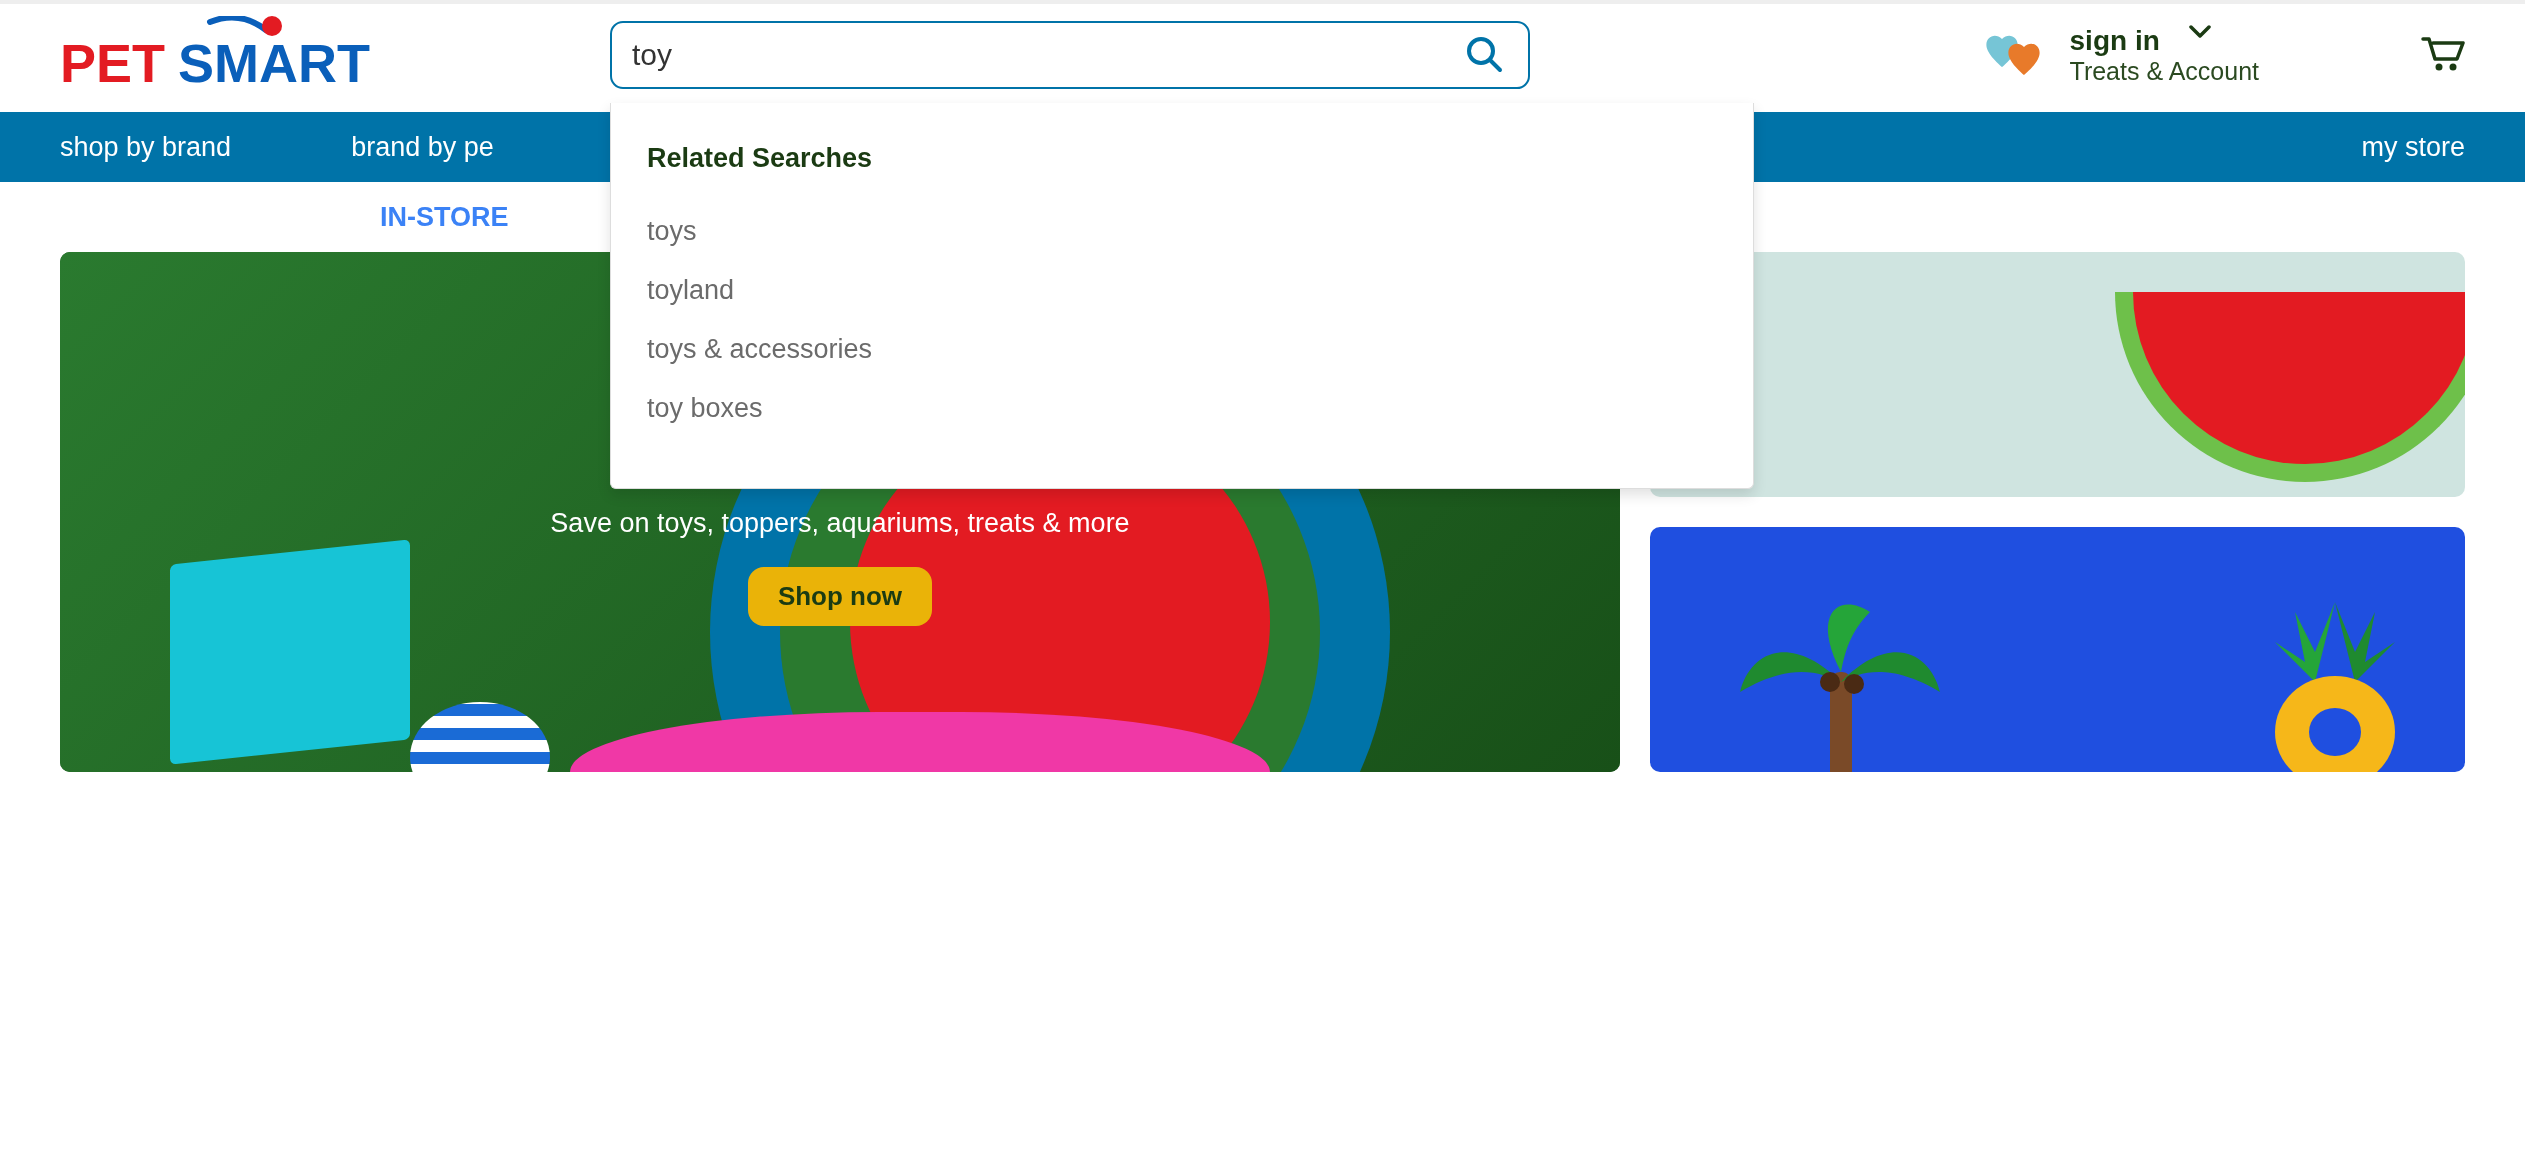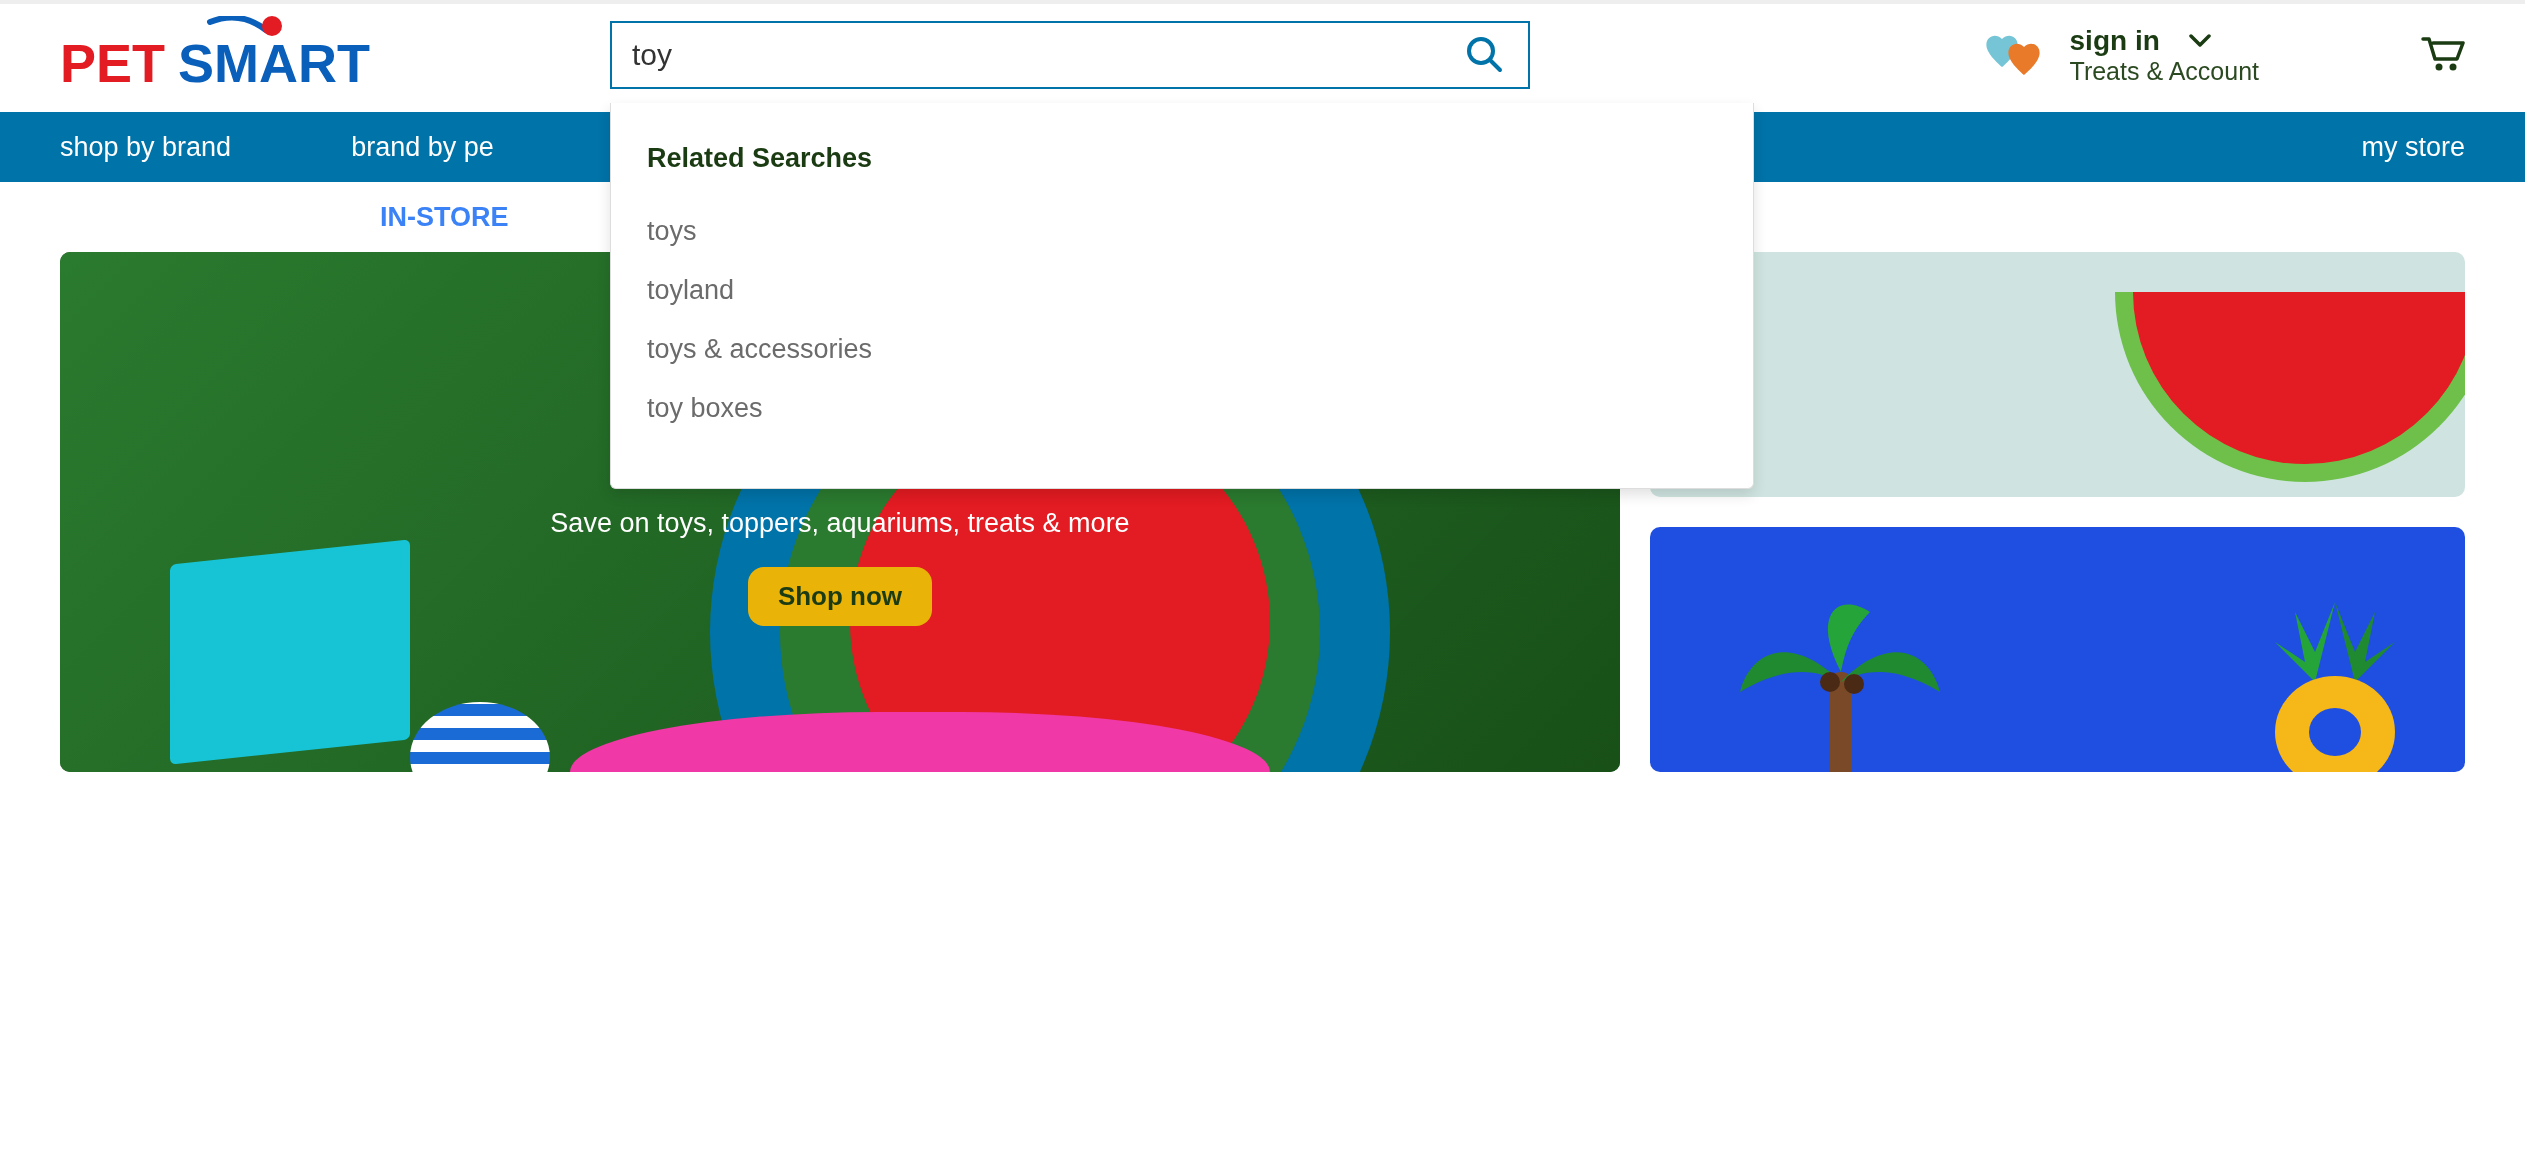--- a/index.html
+++ b/index.html
@@ -2,31 +2,31 @@
 <html><head>
 <meta charset="utf-8">
 <style>
   * { margin: 0; padding: 0; box-sizing: border-box; }
   body { font-family: Arial, Helvetica, sans-serif; background: #fff; width: 2525px; }
   .top-bar { height: 4px; background: #eee; }
   .header { display: flex; align-items: center; padding: 12px 60px 18px; position: relative; }
   .logo { flex: 0 0 auto; margin-right: 200px; }
   .logo svg { display: block; }
   .search-wrap { position: relative; flex: 0 0 920px; }
-  .search-box { display: flex; align-items: center; border: 2.5px solid #0073a8; border-radius: 0; height: 68px; padding: 0 20px; }
+  .search-box { display: flex; align-items: center; border: 2.5px solid #0073a8; border-radius: 13px; height: 68px; padding: 0 20px; }
   .search-box input { flex: 1; border: none; outline: none; font-size: 30px; color: #333; }
   .search-btn { background: none; border: none; cursor: pointer; padding: 0 4px; }
   .dropdown { position: absolute; top: 82px; left: 0; width: 1144px; background: #fff; border: 1px solid #ddd; border-top: none; border-radius: 0 0 6px 6px; box-shadow: 0 6px 14px rgba(0,0,0,0.12); padding: 40px 36px 50px; z-index: 50; }
   .dropdown-heading { font-size: 27px; font-weight: bold; color: #1b3b13; margin-bottom: 28px; }
   .dropdown-item { font-size: 27px; color: #6b6b6b; padding: 14px 0; cursor: pointer; }
   .right-group { display: flex; align-items: center; margin-left: auto; gap: 40px; }
   .account { display: flex; align-items: center; gap: 16px; }
   .hearts { position: relative; width: 70px; height: 48px; }
   .account-text { display: flex; flex-direction: column; }
-  .signin-row { display: flex; align-items: center; gap: 29px; }
+  .signin-row { display: flex; gap: 29px; }
   .signin-label { font-size: 28px; font-weight: bold; color: #1b3b13; }
   .treats-label { font-size: 25px; color: #2b4a21; }
   .cart { margin-left: 120px; }
   .nav-bar { background: #0073a8; height: 70px; display: flex; align-items: center; padding: 0 60px; color: #fff; font-size: 27px; }
   .nav-item { margin-right: 120px; cursor: pointer; }
   .nav-right { margin-left: auto; cursor: pointer; }
   .promo-row { display: flex; align-items: center; height: 70px; padding: 0 60px; }
   .instore-label { font-size: 27px; font-weight: bold; color: #3b82f6; margin-left: 320px; }
   .hero { display: flex; gap: 30px; padding: 0 60px 30px; }
   .hero-left { position: relative; flex: 0 0 1560px; height: 520px; border-radius: 10px; overflow: hidden; background: #1a5c1f; }

